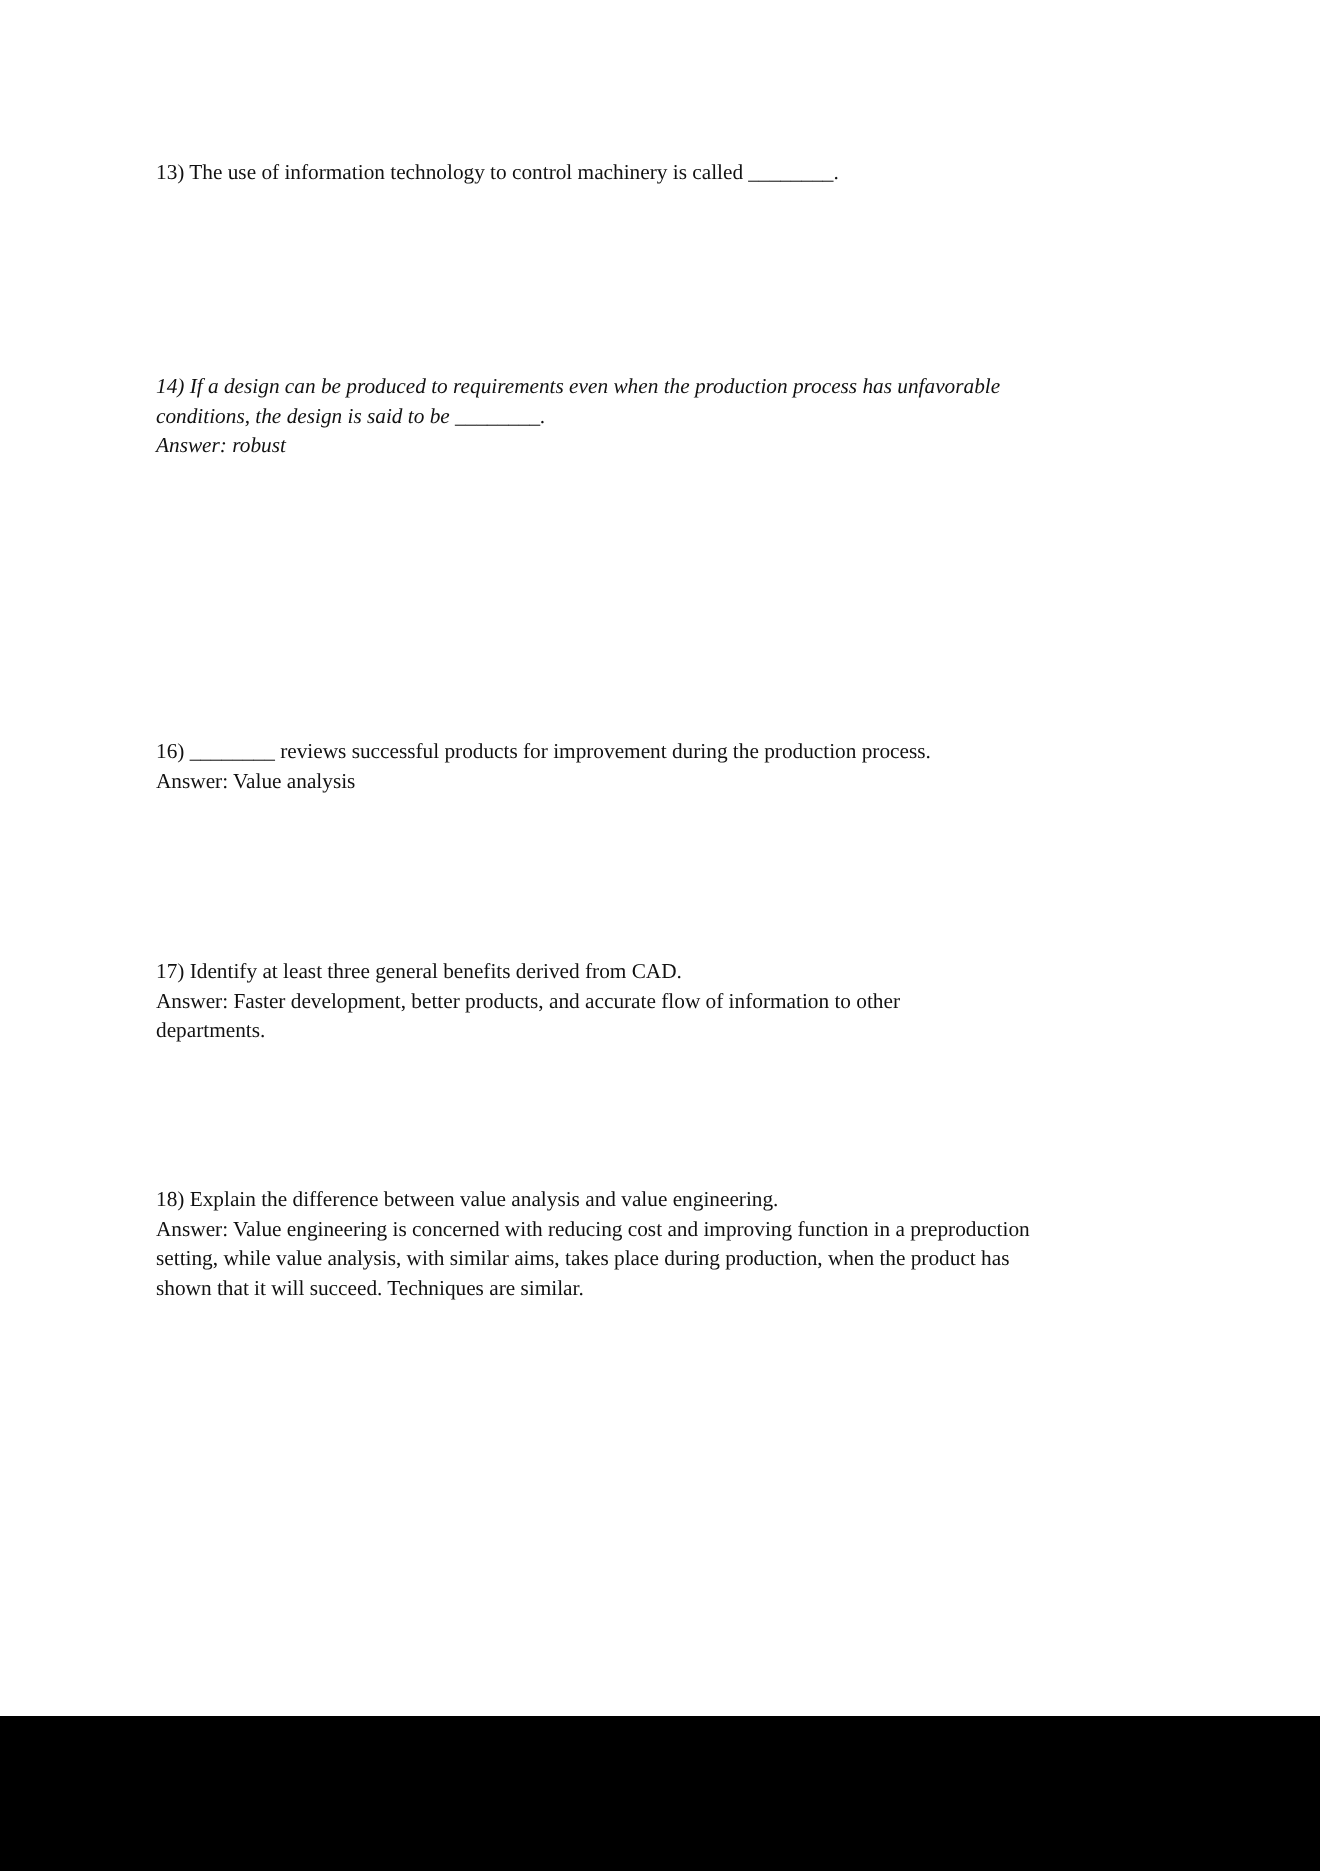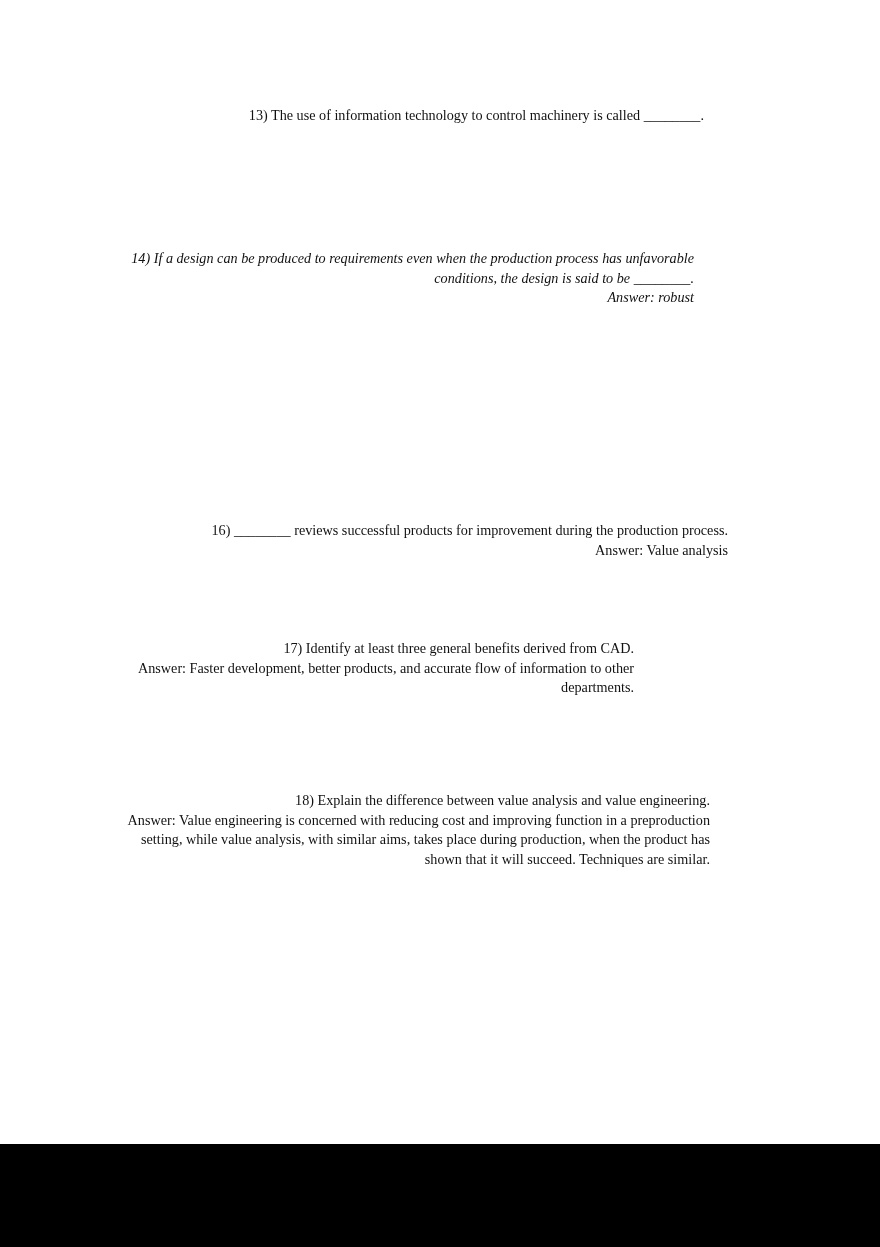--- a/index.html
+++ b/index.html
@@ -22,21 +22,20 @@
       width: 880px;
       height: 1144px;
       background: #ffffff;
     }
     .qa {
       position: absolute;
       left: 104px;
       width: 600px;
       font-size: 14.2px;
       line-height: 19.5px;
-      text-align: right;
     }
     .qa p {
       margin: 0;
     }
     .black-bar {
       position: absolute;
       left: 0;
       top: 1144px;
       width: 880px;
       height: 103px;
@@ -51,21 +50,21 @@
   <div class="qa" style="top:106px;">
     <p>13) The use of information technology to control machinery is called ________.</p>
   </div>
 
   <div class="qa" style="top:249px; width:590px;font-style:italic;">
     <p>14) If a design can be produced to requirements even when the production process has unfavorable conditions, the design is said to be ________.</p>
     <p>Answer:  robust</p>
   </div>
 
 
-  <div class="qa" style="top:521px;margin-left:24px;">
+  <div class="qa" style="top:492px;">
     <p>16) ________ reviews successful products for improvement during the production process.</p>
     <p>Answer:  Value analysis</p>
   </div>
 
   <div class="qa" style="top:639px; width:530px;">
     <p>17) Identify at least three general benefits derived from CAD.</p>
     <p>Answer:  Faster development, better products, and accurate flow of information to other departments.</p>
   </div>
 
   <div class="qa" style="top:791px; width:606px;">

